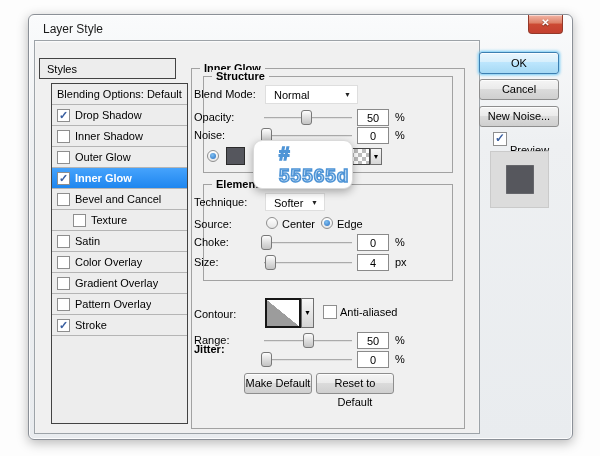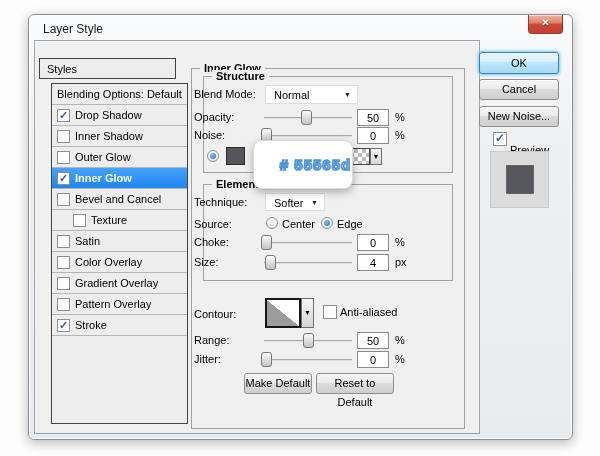--- a/index.html
+++ b/index.html
@@ -85,21 +85,21 @@
     border:1px solid #3c7fb1;box-shadow:0 0 3px 1px #6fc8f5, inset 0 1px 0 rgba(255,255,255,.8);}
 
   .preview-box{position:absolute;left:461px;top:136px;width:59px;height:57px;background:#dcdcdc;
     border:1px solid #cacaca;box-sizing:border-box;display:flex;align-items:center;justify-content:center;}
   .preview-fill{width:28px;height:29px;box-shadow:0 0 1px rgba(255,255,255,.9) inset;}
 
   
   .tooltip{position:absolute;left:224px;top:125px;width:98px;height:47px;background:#fff;
     border:1px solid #dadada;border-radius:9px;box-shadow:0 3px 8px rgba(0,0,0,.3);
     display:flex;align-items:center;justify-content:center;z-index:50;}
-  .tooltip span{font-size:15px;font-weight:bold;letter-spacing:1px;color:#cfe5f8;margin-left:25px;
+  .tooltip span{font-size:19px;font-weight:bold;letter-spacing:1px;color:#cfe5f8;margin-left:25px;
     -webkit-text-stroke:1.6px #4e94d6;}
 </style>
 </head>
 <body>
 
 <div class="canvas">
   <div class="dialog">
 
     <div class="titlebar-text">Layer Style</div>
     <div class="close-btn">
@@ -235,21 +235,21 @@
     <div class="chklbl" style="left:311px;top:291px;">Anti-aliased</div>
 
     <div class="lab" style="left:165px;top:319px;">Range:</div>
     <div class="slider" style="left:235px;top:317px;width:88px;">
       <div class="track"></div>
       <div class="thumb" style="left: calc(50% - 5px);"></div>
     </div>
     <div class="field" style="left:328px;top:317px;">50</div>
     <div class="unit" style="left:366px;top:319px;">%</div>
 
-    <div class="lab" style="left:165px;top:338px;">Jitter:</div>
+    <div class="lab" style="left:165px;top:328px;font-weight:bold;">Jitter:</div>
     <div class="slider" style="left:235px;top:336px;width:88px;">
       <div class="track"></div>
       <div class="thumb" style="left: calc(2% - 5px);"></div>
     </div>
     <div class="field" style="left:328px;top:336px;">0</div>
     <div class="unit" style="left:366px;top:338px;">%</div>
 
     <div class="btn" style="left:215px;top:358px;width:68px;height:21px;line-height:19px;">Make Default</div>
     <div class="btn" style="left:287px;top:358px;width:78px;height:21px;line-height:19px;">Reset to Default</div>
 

